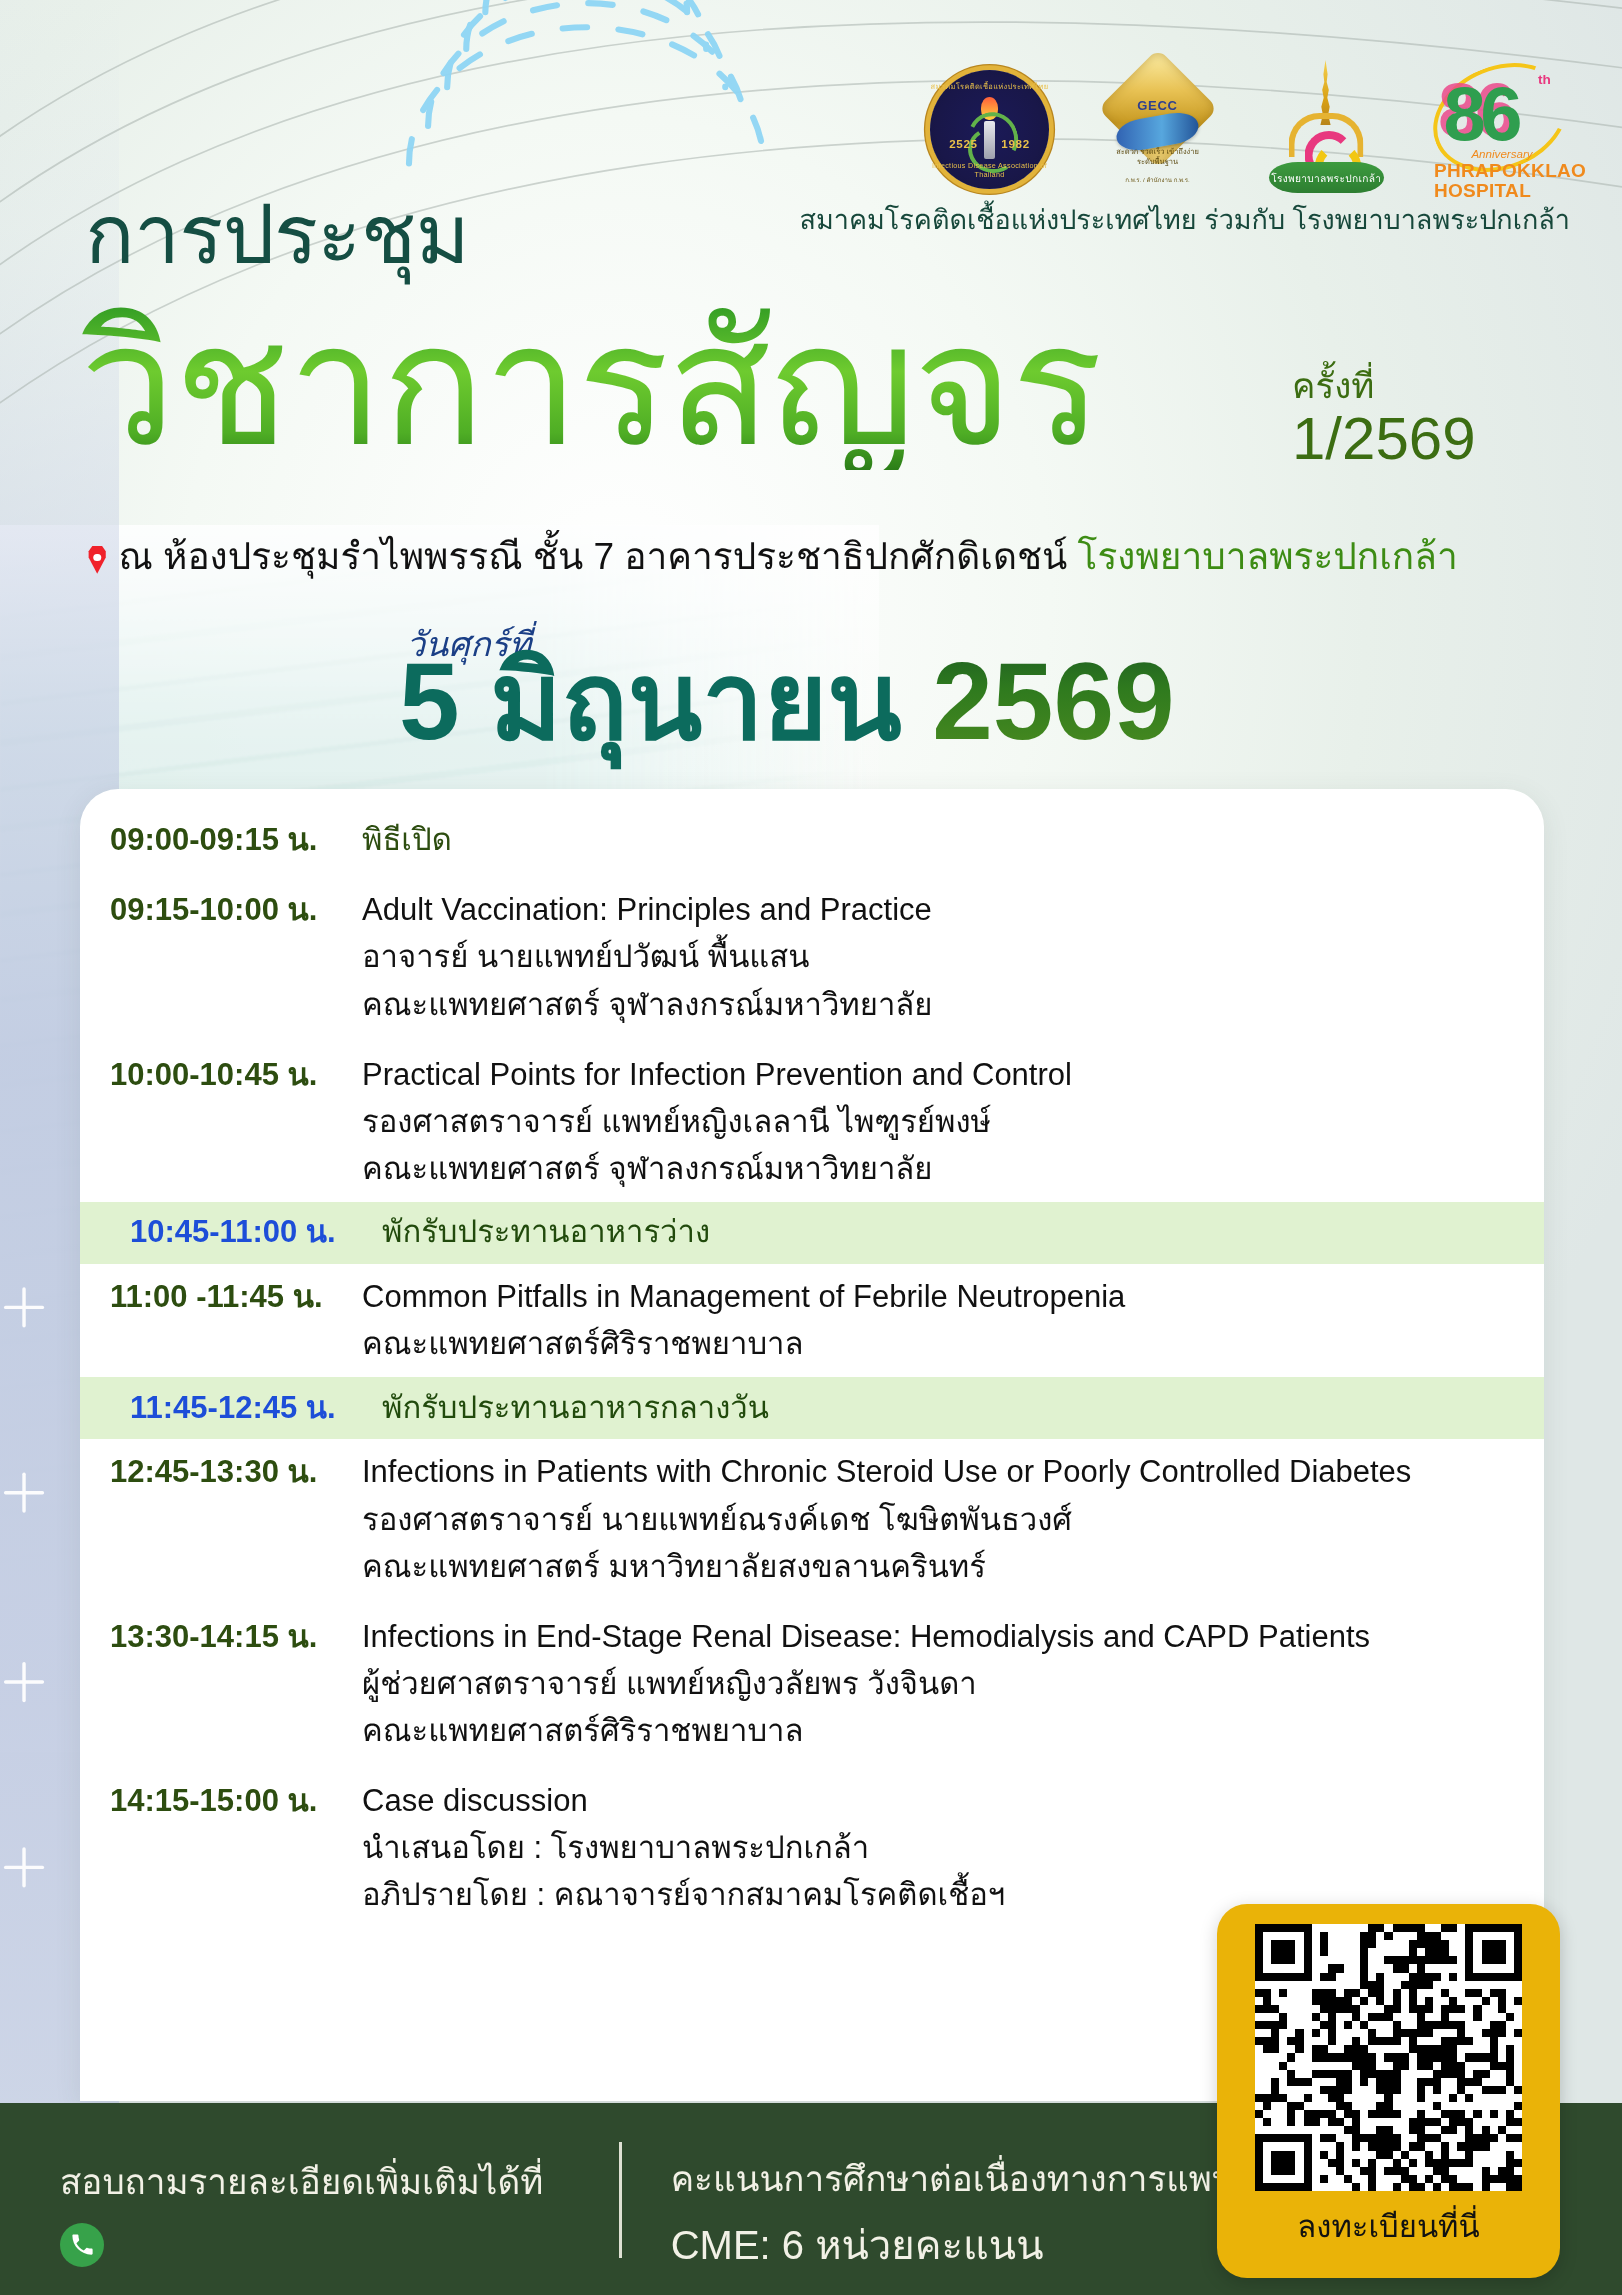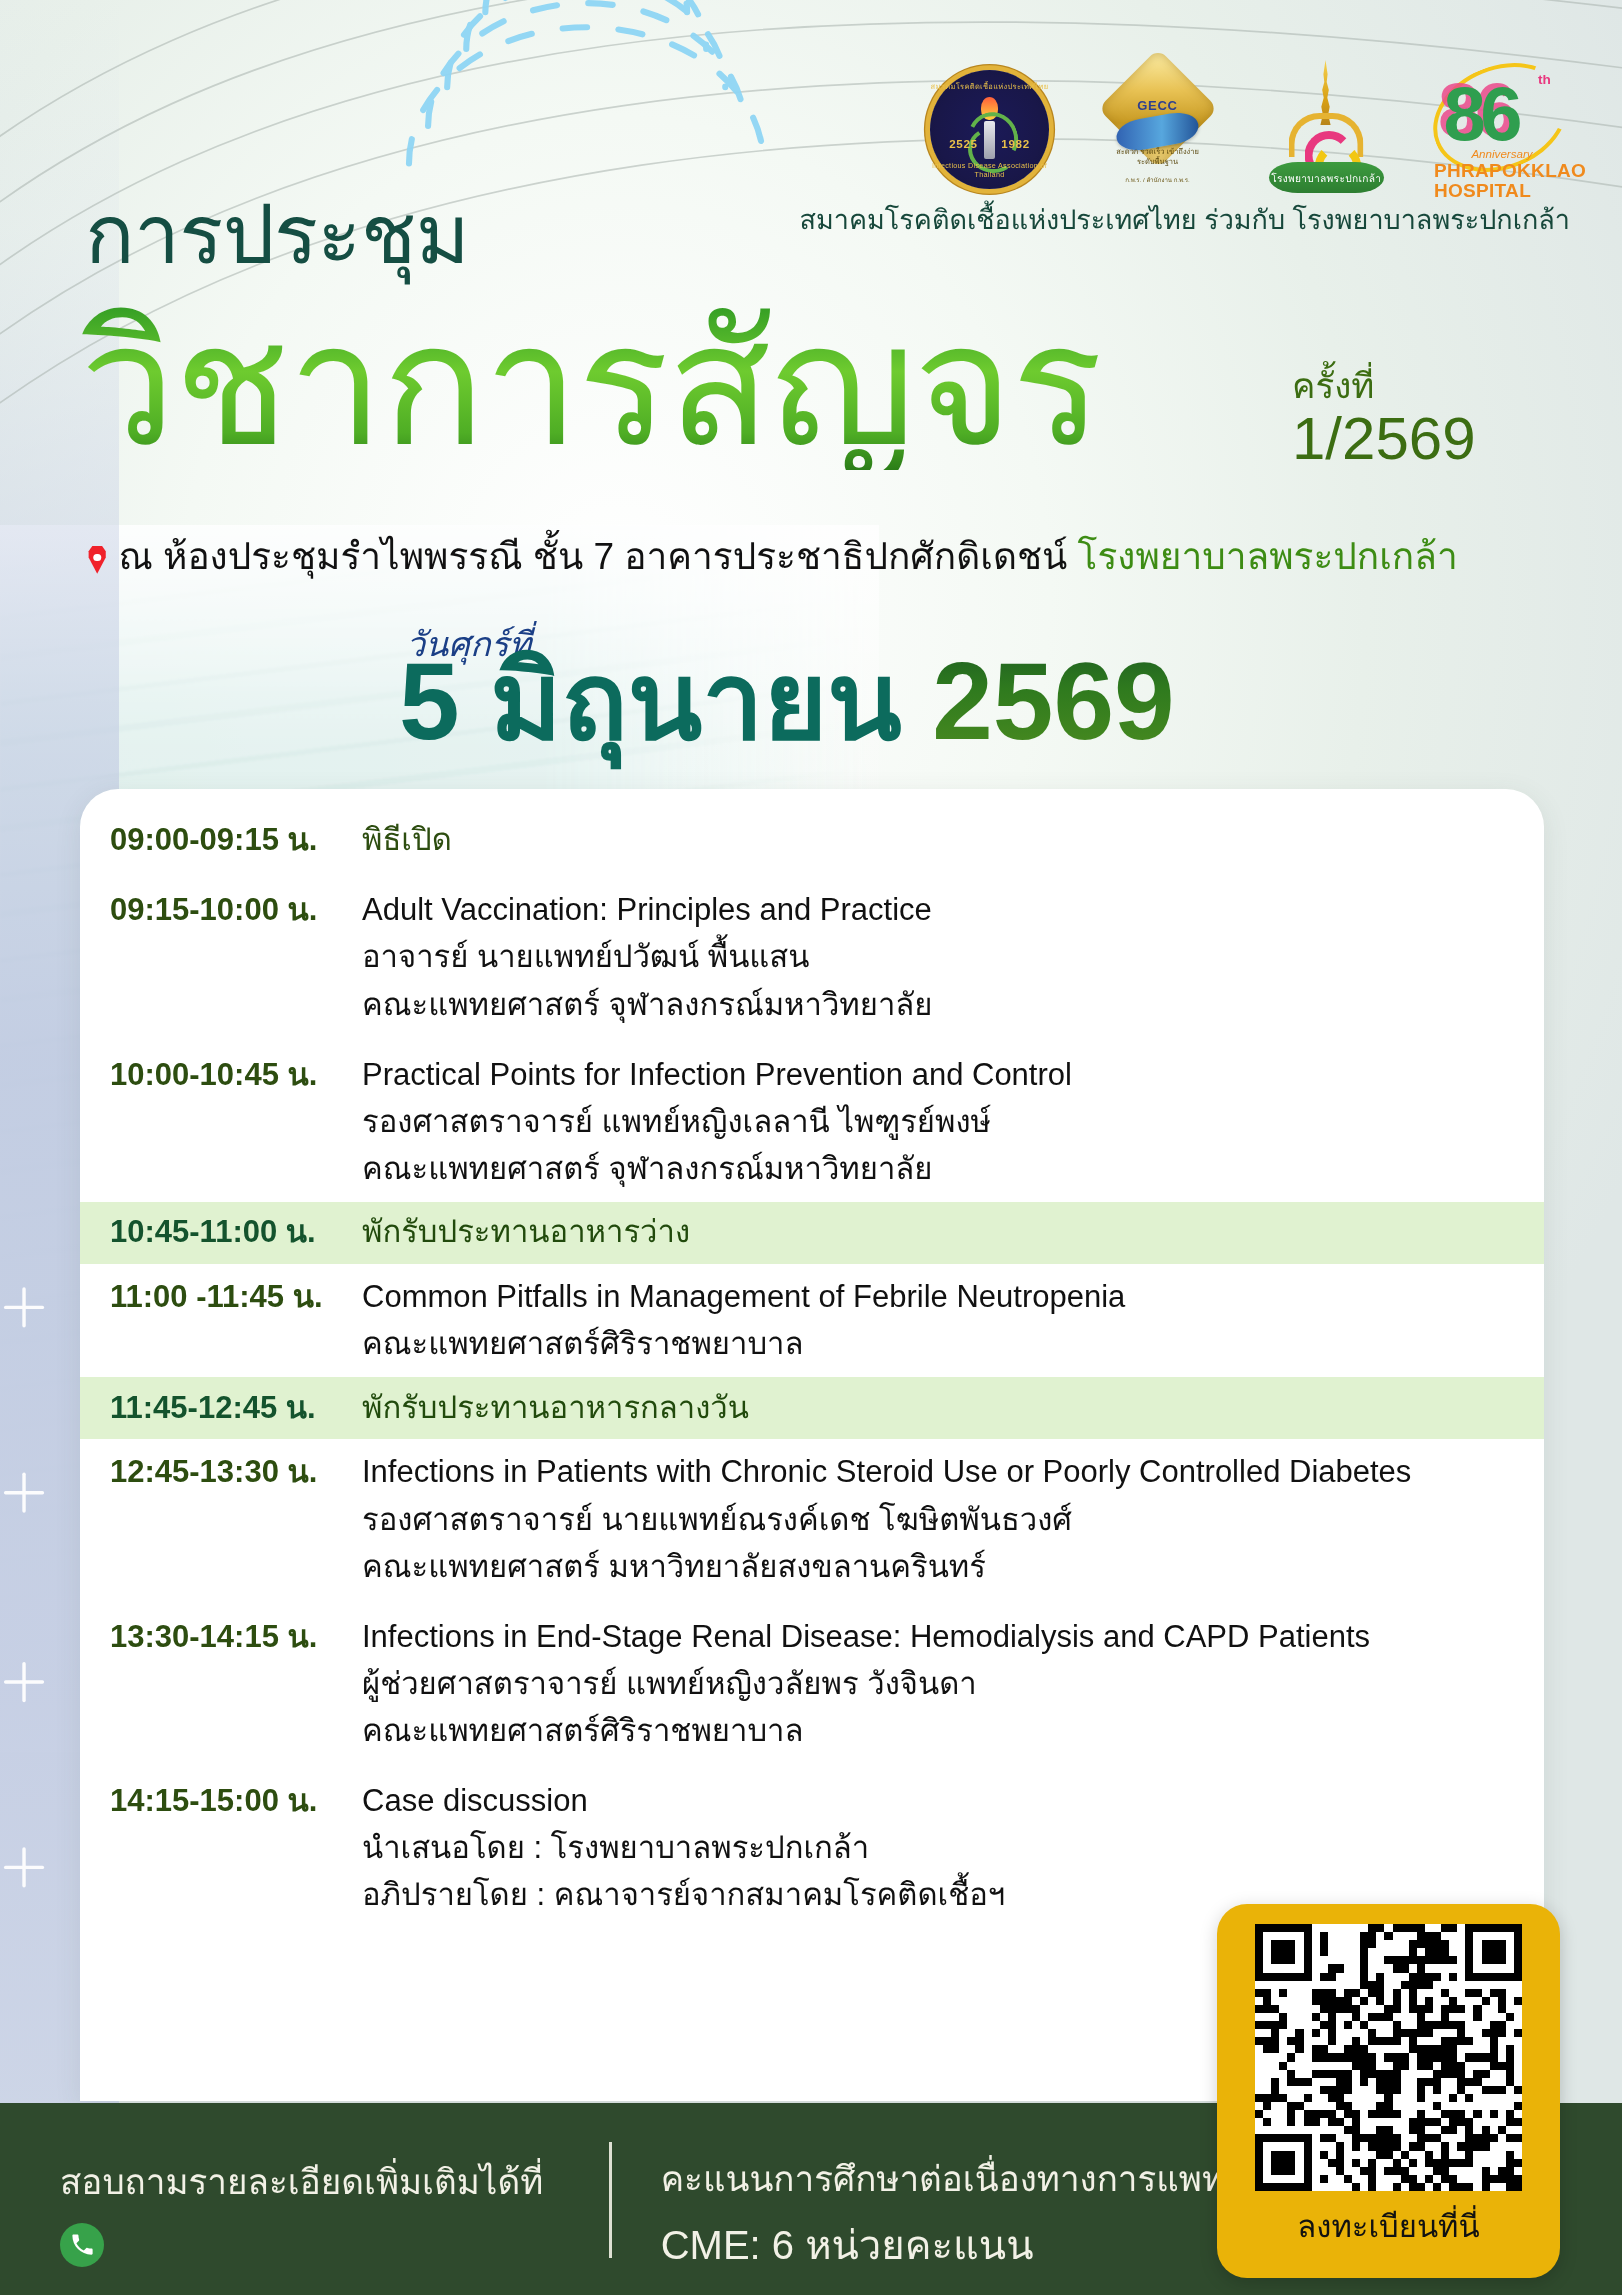--- a/index.html
+++ b/index.html
@@ -162,21 +162,21 @@
   .rows{padding:24.5px 0 0 0;}
   .row{
     display:flex; align-items:flex-start;
     padding:2.7px 30px 2.7px 30px;
   }
   .row.break{background:#e0f2d0;padding-top:6.8px;padding-bottom:8.2px;margin:6.8px 0;}
   .row .time{
     flex:0 0 252px; font-size:31px; color:#2d4d10; font-weight:bold; line-height:1.52;
     text-align:left; white-space:nowrap;
   }
-  .row.break .time{color:#14532d;}
+  .row.break .time{color:#1d4ed8;margin-left:20px;}
   .row .body{flex:1 1 auto; min-width:0;}
   .row .line{font-size:31px; line-height:1.52; color:#111;}
   .row .line.topic{color:#111;}
   .row.break .line{color:#214a0c;}
   .row.open .time,.row.open .line{color:#2d4d10;}
   .spacer{height:17.7px;}
 
   
   .qrcard{
     position:absolute; left:1217px; top:1904px; width:343px; height:354px;
@@ -186,21 +186,21 @@
   }
   .qr{width:267px;height:267px;}
   .qr-label{margin-top:9.5px;font-size:31px;color:#111;}
 
   
   .footer{
     position:absolute; left:0; top:2103px; width:1623px; height:193px;
     background:#2f4a2d; color:#f2f1e6;
     display:flex; align-items:center;
   }
-  .f-col{padding:0 4px 0 60px;margin-top:28px;}
+  .f-col{padding:0 14px 0 60px;margin-top:28px;}
   .f-col.a{width:545px;}
   .f-divider{width:2.7px;height:116px;background:#f2f1e6;opacity:.9;}
   .f-col.b{padding-left:49px;width:613px;}
   .f-title{font-size:35px;line-height:1.25;}
   .f-sub{font-size:40px;line-height:1.25;margin-top:19px;display:flex;align-items:center;}
   .phone-icon{
     width:44px;height:44px;border-radius:50%;background:#37a24a;margin-right:15px;
     display:inline-flex;align-items:center;justify-content:center;flex:0 0 44px;
   }
   .phone-icon svg{width:27px;height:27px;}

